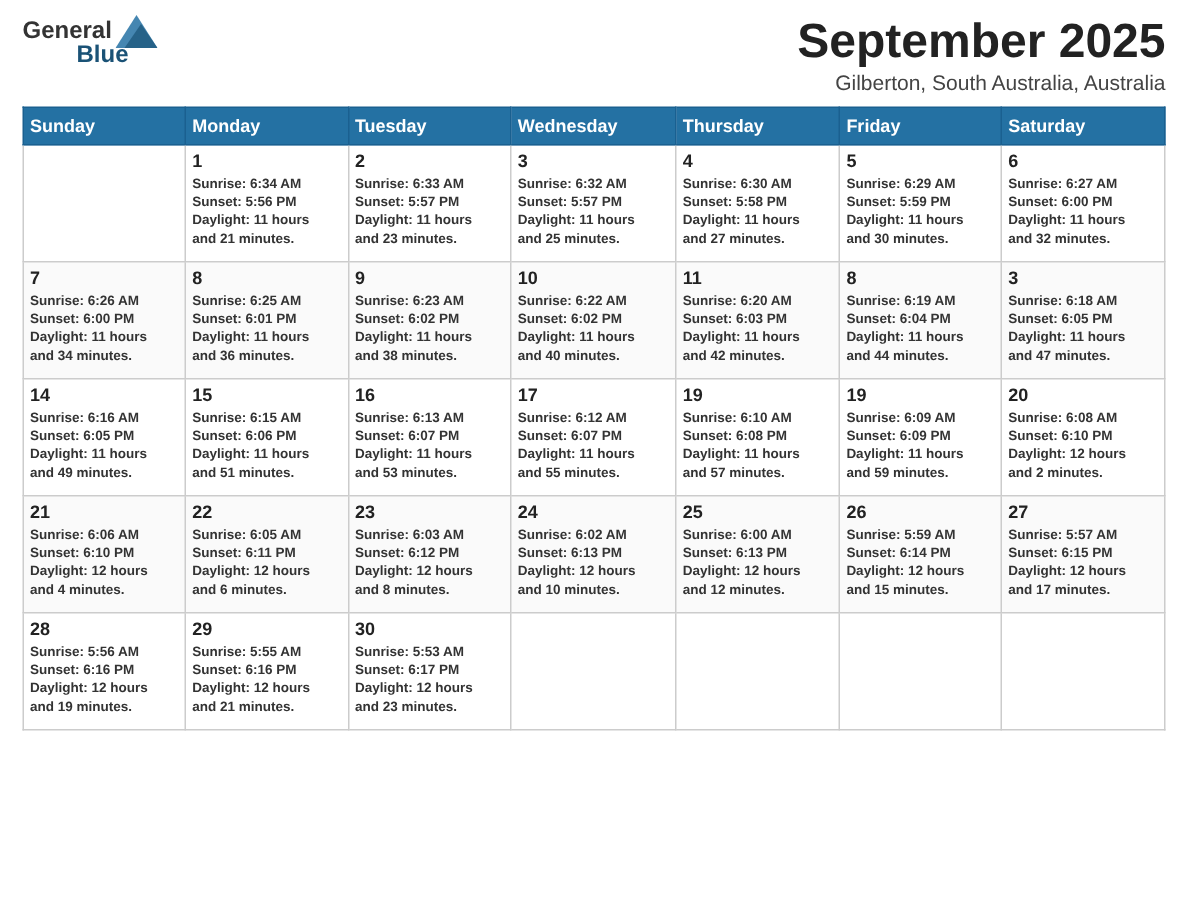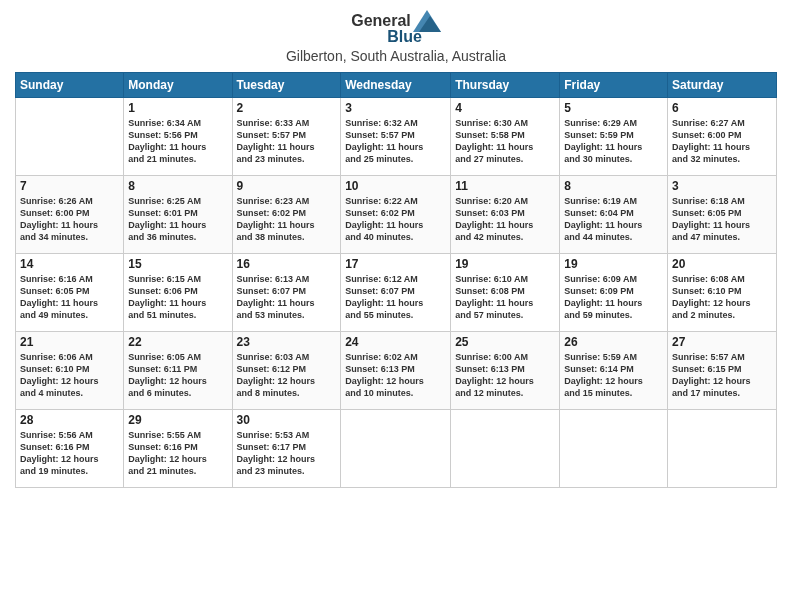--- a/index.html
+++ b/index.html
@@ -12,23 +12,22 @@
     }
     .page {
       width: 792px;
       min-height: 612px;
       background: #fff;
       padding: 10px 15px 10px 15px;
     }
     .header {
       display: flex;
       justify-content: space-between;
-      align-items: center;
+      align-items: flex-start;
       margin-bottom: 8px;
-      flex-direction: column;
     }
     .logo {
       display: flex;
       align-items: center;
       font-size: 18px;
       font-weight: bold;
       color: #1a5276;
     }
     .logo-general { color: #333; font-size: 16px; font-weight: bold; }
     .logo-blue { color: #1a5276; font-size: 16px; font-weight: bold; }
@@ -113,20 +112,21 @@
           <span class="logo-general">General</span>
           <svg class="logo-icon" viewBox="0 0 28 22" xmlns="http://www.w3.org/2000/svg">
             <polygon points="0,22 14,0 28,22" fill="#2471a3" opacity="0.85"></polygon>
             <polygon points="6,22 17,6 28,22" fill="#1a5276" opacity="0.7"></polygon>
           </svg>
         </div>
         <span class="logo-blue" style="margin-top:-4px;margin-left:36px;">Blue</span>
       </div>
     </div>
     <div class="title-area">
+      <div class="month-title">September 2025</div>
       <div class="location-title">Gilberton, South Australia, Australia</div>
     </div>
   </div>
 
   <table class="calendar">
     <thead>
       <tr>
         <th>Sunday</th>
         <th>Monday</th>
         <th>Tuesday</th>

